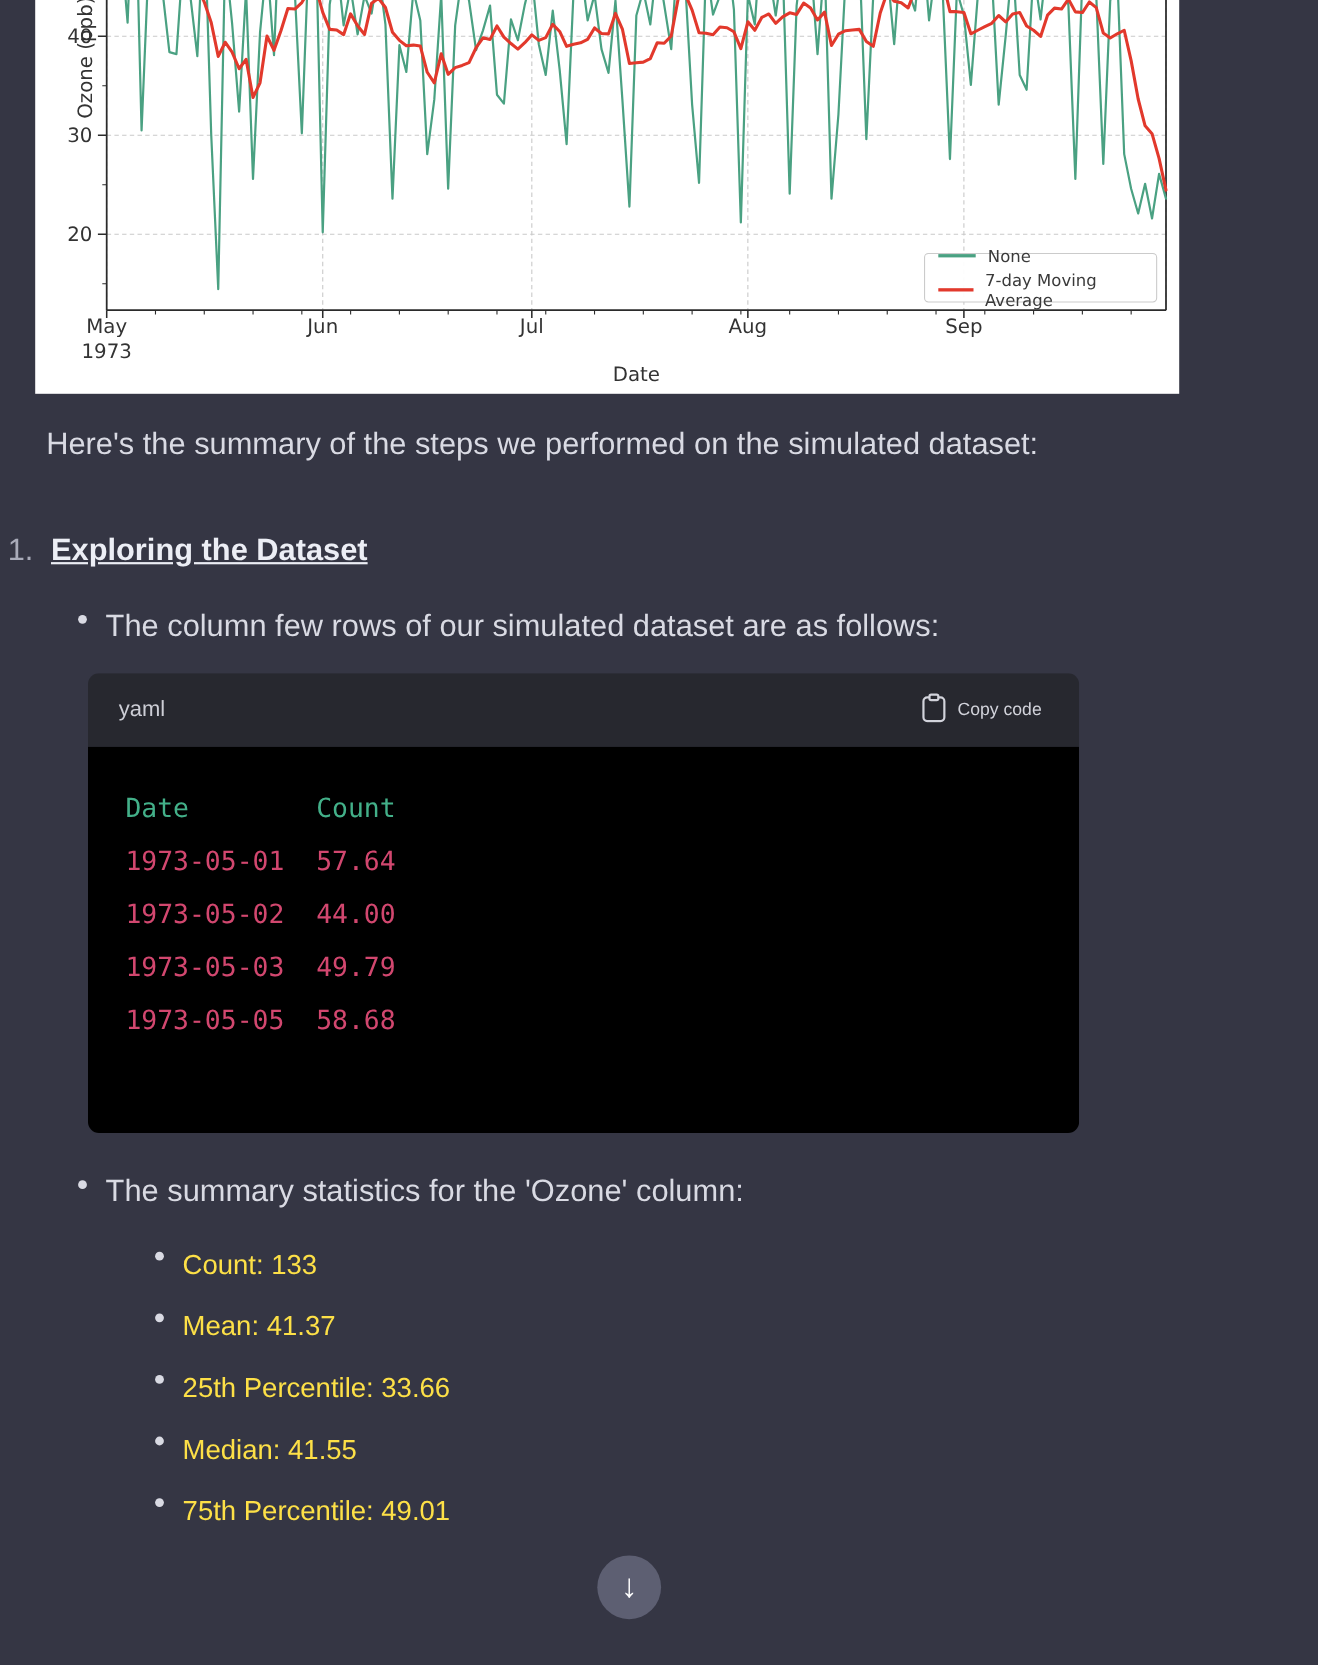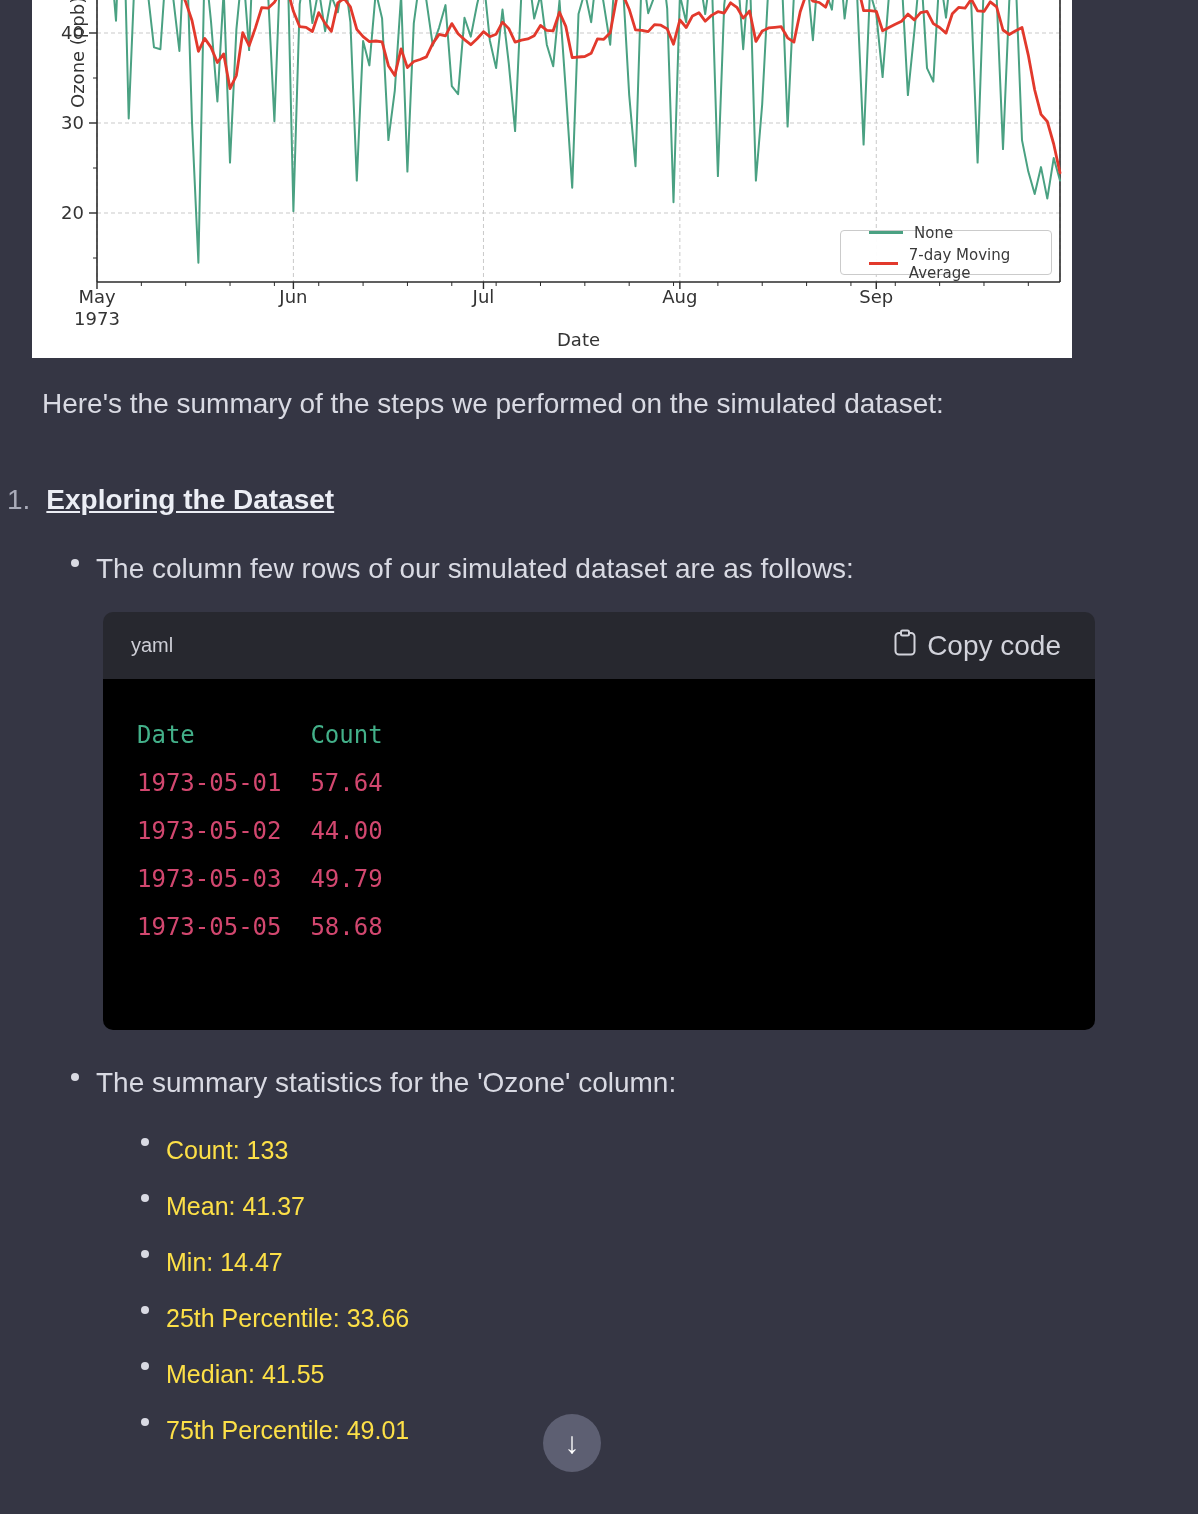--- a/index.html
+++ b/index.html
@@ -14,40 +14,40 @@
   .grid{stroke:#c9c9c9;stroke-width:1;stroke-dasharray:4 3;fill:none;}
   .spine{stroke:#2b2b2b;stroke-width:1.6;fill:none;}
   .tick{stroke:#2b2b2b;stroke-width:1.4;}
   .mtick{stroke:#2b2b2b;stroke-width:1;}
   .ctext{fill:#333333;font-family:"DejaVu Sans",sans-serif;font-size:18px;}
   .sline{fill:none;stroke-linejoin:round;stroke-linecap:round;}
   .legend{
     position:absolute;left:808px;top:230px;width:212px;height:45px;
     background:rgba(255,255,255,.95);border:1px solid #cbcbcb;border-radius:4px;
     display:flex;flex-direction:column;justify-content:center;gap:4px;
-    padding-left:28px;box-sizing:border-box;
+    padding-left:12px;box-sizing:border-box;
   }
   .legend-row{display:flex;align-items:center;gap:11px;font-family:"DejaVu Sans",sans-serif;font-size:15px;color:#3a3a3a;}
   .swatch{width:34px;height:0;border-top:3px solid #000;display:inline-block;}
   
   .intro{margin:26px 0 0 42px;font-size:28px;line-height:40px;color:#d9dae3;}
   .section{margin:60px 0 0 0;padding-left:7px;display:flex;gap:16px;align-items:baseline;}
   .section .num{font-size:28px;color:#a9abb9;}
   .section .title{margin:0;font-size:28px;font-weight:700;color:#eceef5;text-decoration:underline;}
   ul.b1{list-style:none;margin:36px 0 0 0;padding:0;}
   ul.b1 li{position:relative;margin-left:96px;font-size:28px;line-height:34px;color:#d9dae3;}
   ul.b1 li::before{content:"";position:absolute;left:-25px;top:7px;width:8px;height:8px;border-radius:50%;background:#d9dae3;}
   ul.b2{list-style:none;margin:22px 0 0 0;padding:0;}
   ul.b2 li{position:relative;margin-left:166px;font-size:25px;line-height:56px;height:56px;color:#fde047;}
   ul.b2 li::before{content:"";position:absolute;left:-25px;top:16px;width:8px;height:8px;border-radius:50%;background:#d9dae3;}
   
-  .codeblock{margin:26px 0 0 103px;width:992px;border-radius:10px;overflow:hidden;}
+  .codeblock{margin:26px 0 0 80px;width:901px;border-radius:10px;overflow:hidden;}
   .code-header{height:67px;background:#27282f;display:flex;align-items:center;justify-content:space-between;padding:0 28px;box-sizing:border-box;}
   .lang{font-size:20px;color:#cdced6;}
-  .copybtn{display:flex;align-items:center;gap:11px;font-size:28px;color:#d2d3db;background:none;border:none;cursor:pointer;font-family:"Liberation Sans",sans-serif;}
+  .copybtn{display:flex;align-items:center;gap:11px;font-size:16px;color:#d2d3db;background:none;border:none;cursor:pointer;font-family:"Liberation Sans",sans-serif;}
   .code-body{background:#000000;padding:32px 20px 40px 34px;font-family:"DejaVu Sans Mono",monospace;font-size:24px;line-height:48px;height:279px;}
   .code-body .col{display:inline-block;width:12ch;}
   .key{color:#43b089;}
   .val{color:#d2476f;}
   
   .scroll-btn{
     position:absolute;left:543px;top:1414px;width:58px;height:58px;border-radius:50%;
     background:#5d5f72;border:none;color:#ffffff;font-size:30px;font-weight:700;
     display:flex;align-items:center;justify-content:center;cursor:pointer;
   }
@@ -160,21 +160,20 @@
   </div>
 </div>
 
 <ul class="b1">
   <li>The summary statistics for the 'Ozone' column:</li>
 </ul>
 
 <ul class="b2">
   <li>Count: 133</li>
   <li>Mean: 41.37</li>
-  <li>Min: 14.47</li>
   <li>25th Percentile: 33.66</li>
   <li>Median: 41.55</li>
   <li>75th Percentile: 49.01</li>
 
 </ul>
 
 <button class="scroll-btn">
   <span>↓</span>
 </button>
 

